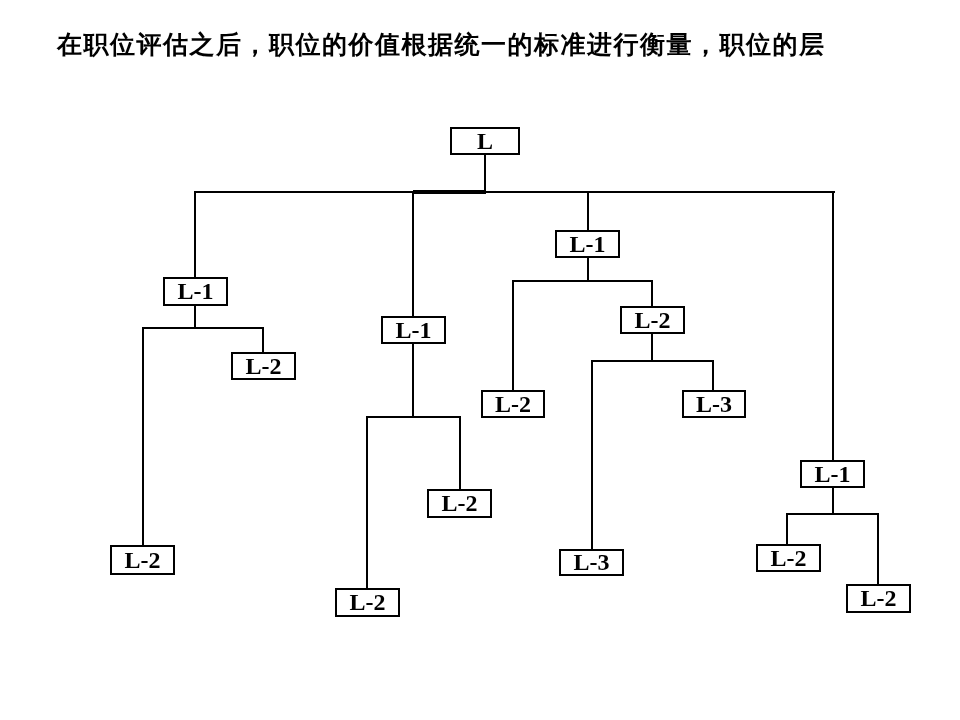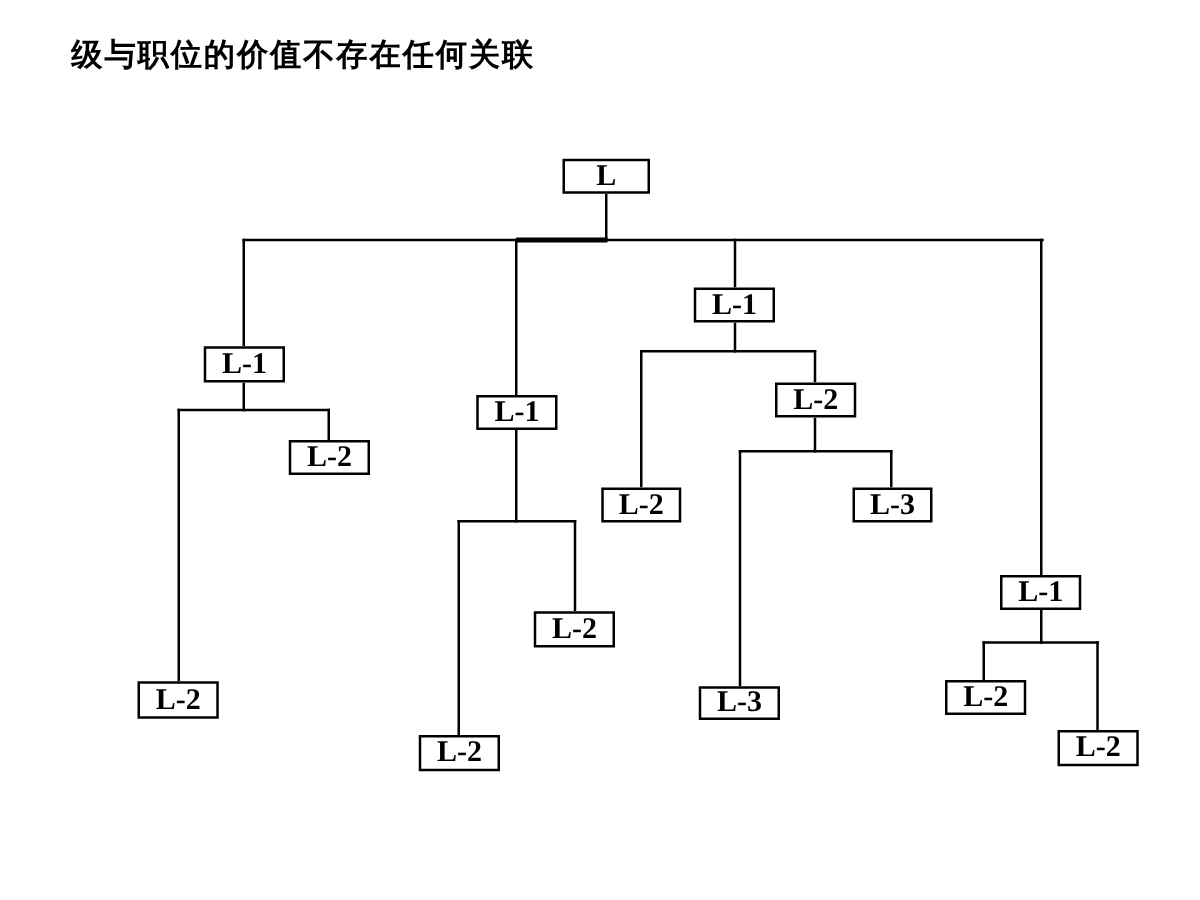--- a/index.html
+++ b/index.html
@@ -52,21 +52,21 @@
     position: absolute;
     background: #000000;
   }
 </style>
 </head>
 <body>
 
 <div class="stage">
 
   <div class="slide-title">
-    <div>级与职位的价值不存在任何关联</div>
+    <div>在职位评估之后，职位的价值根据统一的标准进行衡量，职位的层</div>
   </div>
 
   <div class="tree">
 
     <div class="line" style="left:484px; top:155px; width:2px; height:37px;"></div>
     <div class="line" style="left:194px; top:191px; width:641px; height:2px;"></div>
     <div class="line" style="left:413px; top:190px; width:73px; height:4px;"></div>
     <div class="line" style="left:194px; top:191px; width:2px; height:86px;"></div>
     <div class="line" style="left:412px; top:191px; width:2px; height:125px;"></div>
     <div class="line" style="left:587px; top:191px; width:2px; height:39px;"></div>

